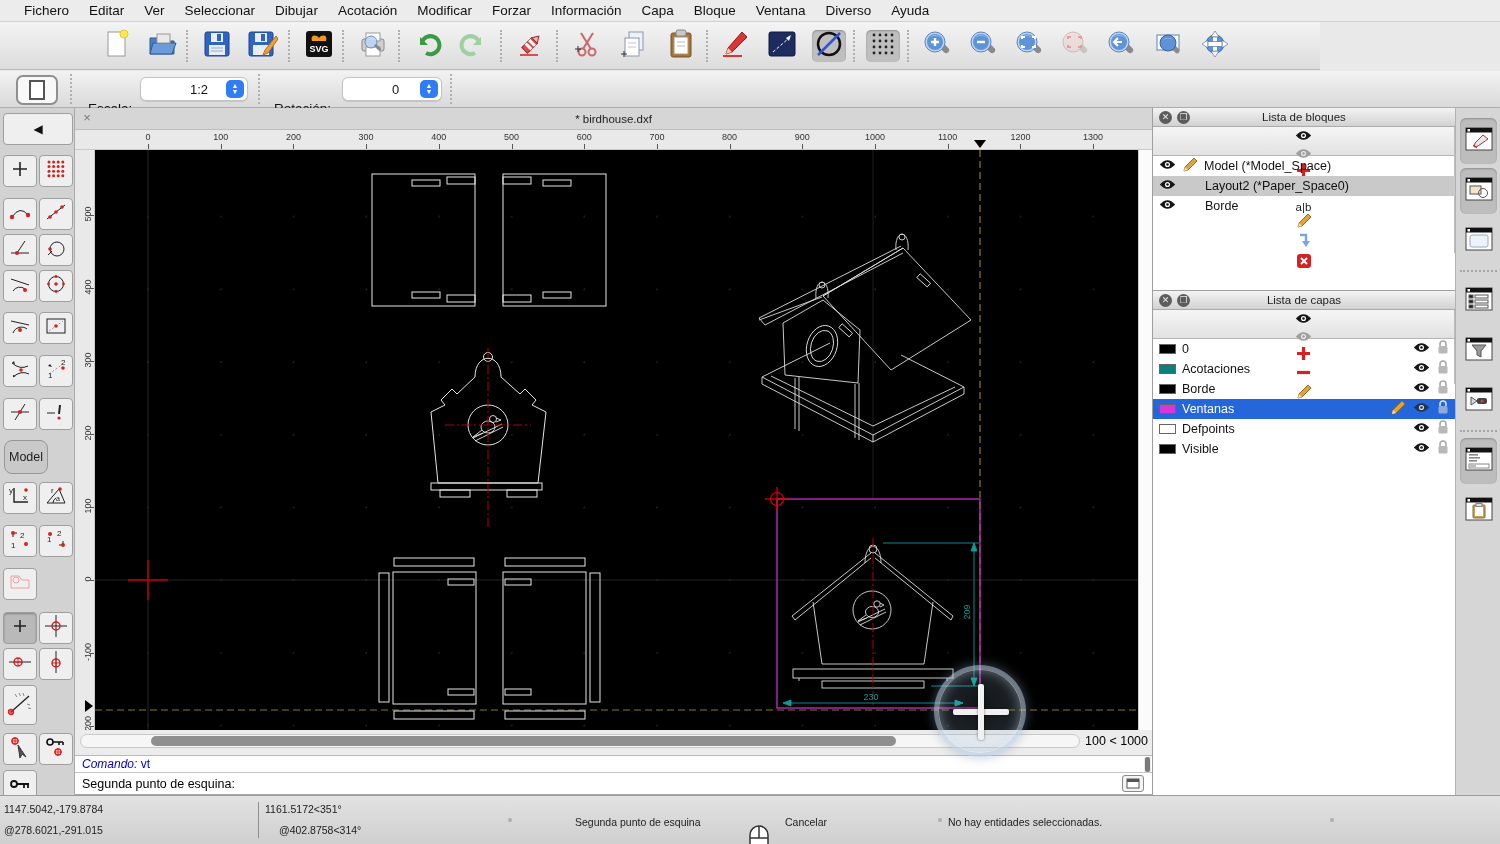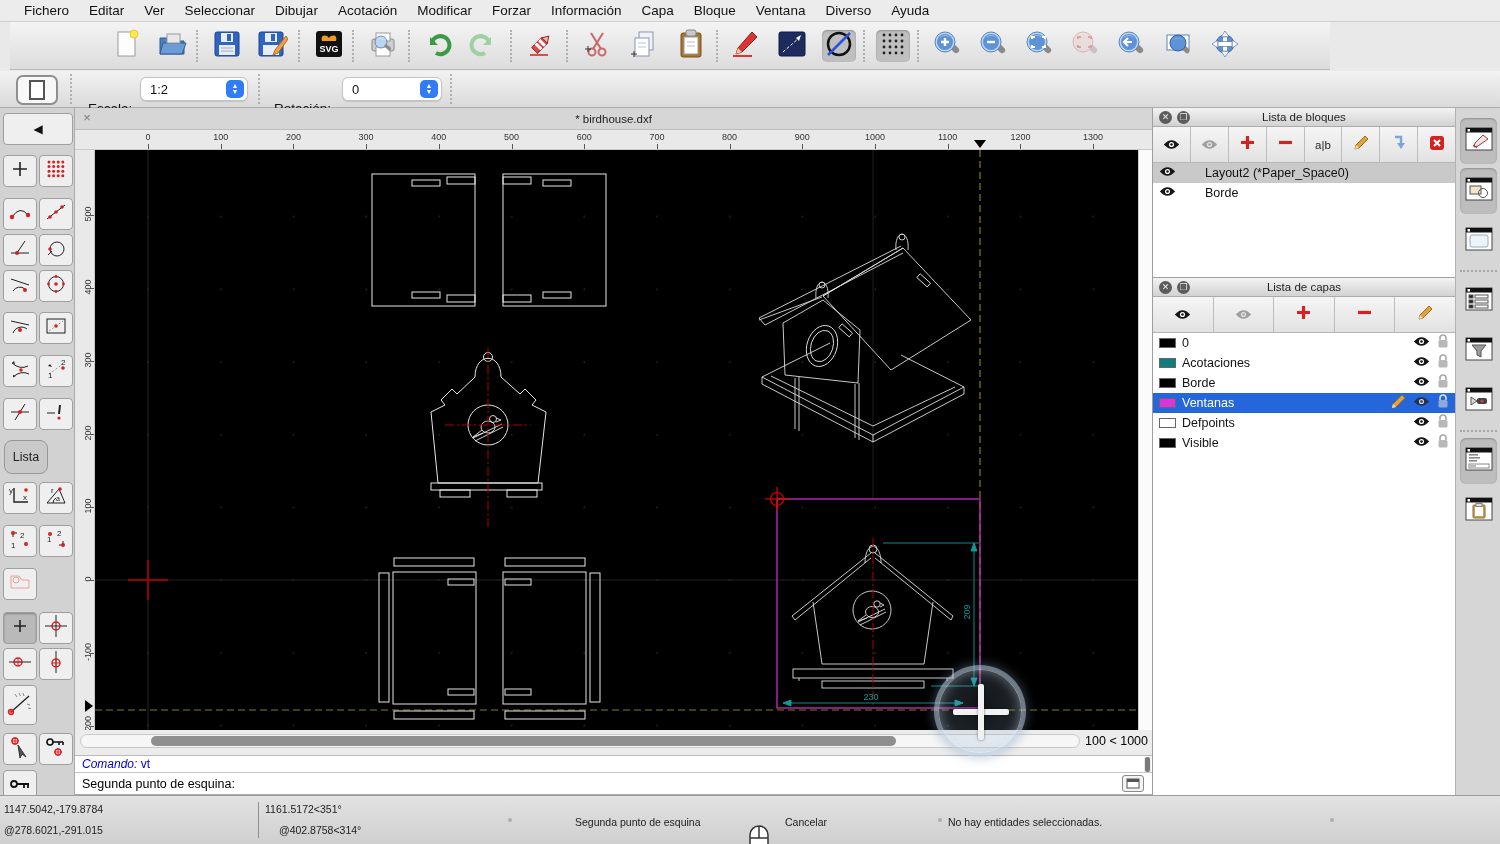--- a/index.html
+++ b/index.html
@@ -2,28 +2,28 @@
 <html><head>
 <meta charset="utf-8">
 <style>
   * { margin:0; padding:0; box-sizing:border-box; }
   html,body { width:1500px; height:844px; overflow:hidden; font-family:"Liberation Sans", sans-serif; background:#e9e9e9; }
   .abs { position:absolute;margin-top:20px; }
   
   #menubar { position:absolute; left:0; top:0; width:1500px; height:22px; background:#ececec; border-bottom:1px solid #d0d0d0; display:flex; align-items:center; padding-left:14px; gap:0; }
   .menu-item { font-size:13.5px; color:#111; padding:0 10px; height:22px; line-height:22px; cursor:default; }
   
-  #toolbar1 { position:absolute; left:10px; top:22px; width:1320px; height:48px; background:linear-gradient(#f4f4f4,#dcdcdc); border-bottom:1px solid #b9b9b9;text-align:center; }
+  #toolbar1 { position:absolute; left:0; top:22px; width:1320px; height:48px; background:linear-gradient(#f4f4f4,#dcdcdc); border-bottom:1px solid #b9b9b9;text-align:center; }
   #toolbar2 { position:absolute; left:0; top:71px; width:1500px; height:37px; background:linear-gradient(#f2f2f2,#dadada); border-bottom:1px solid #adadad; }
   .tbtn { position:absolute; top:8px; width:34px; height:32px; display:flex; align-items:center; justify-content:center; border-radius:5px; }
   .tbtn.active { background:#bfbfbf; box-shadow:inset 0 1px 2px rgba(0,0,0,.25); }
   .tbtn.disabled { opacity:.45; }
   .tsep { position:absolute; top:8px; width:1px; height:32px; border-left:2px dotted #b0b0b0; }
   .lbl13 { font-size:13.5px; color:#111; }
-  .macselect { position:absolute; top:6px; height:24px; background:#fff; border:1px solid #c3c3c3; border-radius:6px; display:flex; align-items:center; box-shadow:0 1px 1px rgba(0,0,0,.12); }
+  .macselect { position:absolute; top:6px; height:24px; background:#fff; border:1px solid #c3c3c3; border-radius:6px; display:flex; align-items:center; box-shadow:0 1px 1px rgba(0,0,0,.12);padding-left:40px; }
   .macselect .val { flex:1; font-size:13px; color:#111; padding-left:9px; }
   .macselect .step { width:18px; height:18px; margin-right:3px; background:#2f7cf6; border-radius:5px; display:flex; flex-direction:column; align-items:center; justify-content:center; }
   .macselect .step span { color:#fff; font-size:7px; line-height:6px; }
   #paper-btn { position:absolute; left:16px; top:4px; width:42px; height:30px; border:2px solid #8f8f8f; border-radius:7px; background:#f8f8f8; display:flex; align-items:center; justify-content:center; }
   #paper-btn .pg { width:16px; height:20px; border:2px solid #555; background:#fff; }
   
   #palette { position:absolute; left:0; top:108px; width:75px; height:687px; background:#d2d2d2; border-right:1px solid #aaa; }
   .pbtn { position:absolute; width:34px; height:32px; background:#efefef; border:1px solid #9f9f9f; border-radius:4px; display:flex; align-items:center; justify-content:center; }
   .pbtn.active { background:#b9b9b9; box-shadow:inset 0 1px 2px rgba(0,0,0,.3); }
   .pbtn.c0 { left:3px; } .pbtn.c1 { left:39px; }
@@ -55,21 +55,21 @@
   #cmdvs .th { position:absolute; left:1px; top:0; width:5px; height:15px; background:#7a7a7a; border-radius:3px; }
   #promptrow { position:absolute; left:0; top:664px; width:1077px; height:23px; background:#fff; border-top:1px solid #c6c6c6; border-bottom:1px solid #a8a8a8; display:flex; align-items:center; }
   #promptrow .plabel { font-size:12.5px; color:#000; padding-left:7px; white-space:nowrap; }
   #promptrow input { flex:1; border:none; outline:none; height:18px; font-size:12px; margin:0 6px; font-family:"Liberation Sans",sans-serif; }
   #prompt-btn { width:22px; height:17px; margin-right:8px; border:1px solid #8a8a8a; border-radius:3px; background:#f3f3f3; display:flex; align-items:center; justify-content:center; }
   
   #rightpanels { position:absolute; left:1152px; top:108px; width:303px; height:687px; background:#fff; border-left:1px solid #9e9e9e; }
   .panel-title { position:relative; height:19px; background:linear-gradient(#f3f3f3,#d2d2d2); border-bottom:1px solid #ababab; }
   .panel-title .t { position:absolute; width:100%; text-align:center; font-size:11.5px; color:#222; line-height:19px; }
   .ptbtn { position:absolute; top:3px; width:13px; height:13px; border-radius:50%; background:#5c5c5c; color:#ececec; font-size:9px; line-height:13px; text-align:center; }
-  .panel-toolbar { display:flex; height:36px; background:linear-gradient(#f5f5f5,#e2e2e2); border-bottom:1px solid #b5b5b5; }
+  .panel-toolbar { display:flex; height:29px; background:linear-gradient(#f5f5f5,#e2e2e2); border-bottom:1px solid #b5b5b5;flex-direction:column; }
   .pt-cell { flex:1; border-right:1px solid #bdbdbd; display:flex; align-items:center; justify-content:center; }
   .lrow { position:relative; height:20px; display:flex; align-items:center; font-size:12.5px; color:#111; padding-left:6px; gap:6px; }
   .lrow.selgray { background:#c9c9c9; }
   .lrow.selblue { background:#2566db; color:#fff; }
   .swatch { width:17px; height:10px; border:1px solid #666; flex:none; }
   .rowicons { position:absolute; right:6px; display:flex; gap:7px; align-items:center; }
   
   #dock { position:absolute; left:1455px; top:108px; width:45px; height:687px; background:#d6d6d6; border-left:1px solid #b2b2b2; }
   .dockbtn { position:absolute; left:4px; width:37px; height:46px; border-radius:6px; display:flex; align-items:center; justify-content:center; }
   .dockbtn.active { background:#bdbdbd; box-shadow:inset 0 1px 2px rgba(0,0,0,.25); }
@@ -459,21 +459,21 @@
           <circle cx="11" cy="11" r="2" fill="#d42222"></circle>
         </svg></span>
     </div>
   <div class="pbtn c1" style="top:290px">
       <span><svg width="22" height="22" viewBox="0 0 22 22">
           <path d="M2,12 L10,12" stroke="#222"></path>
           <path d="M15,4 L14,13" stroke="#222" stroke-width="2"></path>
           <circle cx="14" cy="17" r="1.6" fill="#d42222"></circle>
         </svg></span>
     </div>
-  <div id="auto-btn" style="top:332px">Lista</div>
+  <div id="auto-btn" style="top:332px">Model</div>
   <div class="pbtn c0" style="top:374px">
       <span><svg width="24" height="22" viewBox="0 0 24 22">
           <path d="M6,3 V17 H20" fill="none" stroke="#222" stroke-width="1.4"></path>
           <text x="1" y="8" font-size="8" fill="#222">y</text>
           <text x="15" y="15" font-size="8" fill="#222">x</text>
           <circle cx="18" cy="5" r="1.8" fill="#d42222"></circle>
         </svg></span>
     </div>
   <div class="pbtn c1" style="top:374px">
       <span><svg width="24" height="22" viewBox="0 0 24 22">
@@ -843,20 +843,32 @@
               <path d="M9,14 L5,8 L13,8 Z" fill="#7ba3dd"></path>
             </svg></span>
         </div>
       <div class="pt-cell" style="border-right:none">
           <span><svg width="16" height="16" viewBox="0 0 16 16">
               <rect x="1" y="1" width="14" height="14" rx="3" fill="#d42222"></rect>
               <path d="M5,5 L11,11 M11,5 L5,11" stroke="#fff" stroke-width="2"></path>
             </svg></span>
         </div>
     </div>
+    <div class="lrow">
+      <span><svg width="17" height="11" viewBox="0 0 20 12">
+            <path d="M1,6 Q10,-4 19,6 Q10,16 1,6 Z" fill="#151515"></path>
+            <circle cx="10" cy="6" r="3" fill="#fff"></circle>
+            <circle cx="10" cy="6" r="1.5" fill="#151515"></circle>
+          </svg></span>
+      <span><svg width="16" height="16" viewBox="0 0 16 16">
+            <path d="M12,1 L15,4 L6,13 L2,14 L3,10 Z" fill="#e0a23c" stroke="#9c6f22"></path>
+            <path d="M3,10 L6,13 L2,14 Z" fill="#f4dcb4"></path>
+          </svg></span>
+      <span>Model (*Model_Space)</span>
+    </div>
     <div class="lrow selgray">
       <span><svg width="17" height="11" viewBox="0 0 20 12">
             <path d="M1,6 Q10,-4 19,6 Q10,16 1,6 Z" fill="#151515"></path>
             <circle cx="10" cy="6" r="3" fill="#fff"></circle>
             <circle cx="10" cy="6" r="1.5" fill="#151515"></circle>
           </svg></span>
       <span style="width:17px"></span>
       <span>Layout2 (*Paper_Space0)</span>
     </div>
     <div class="lrow">

